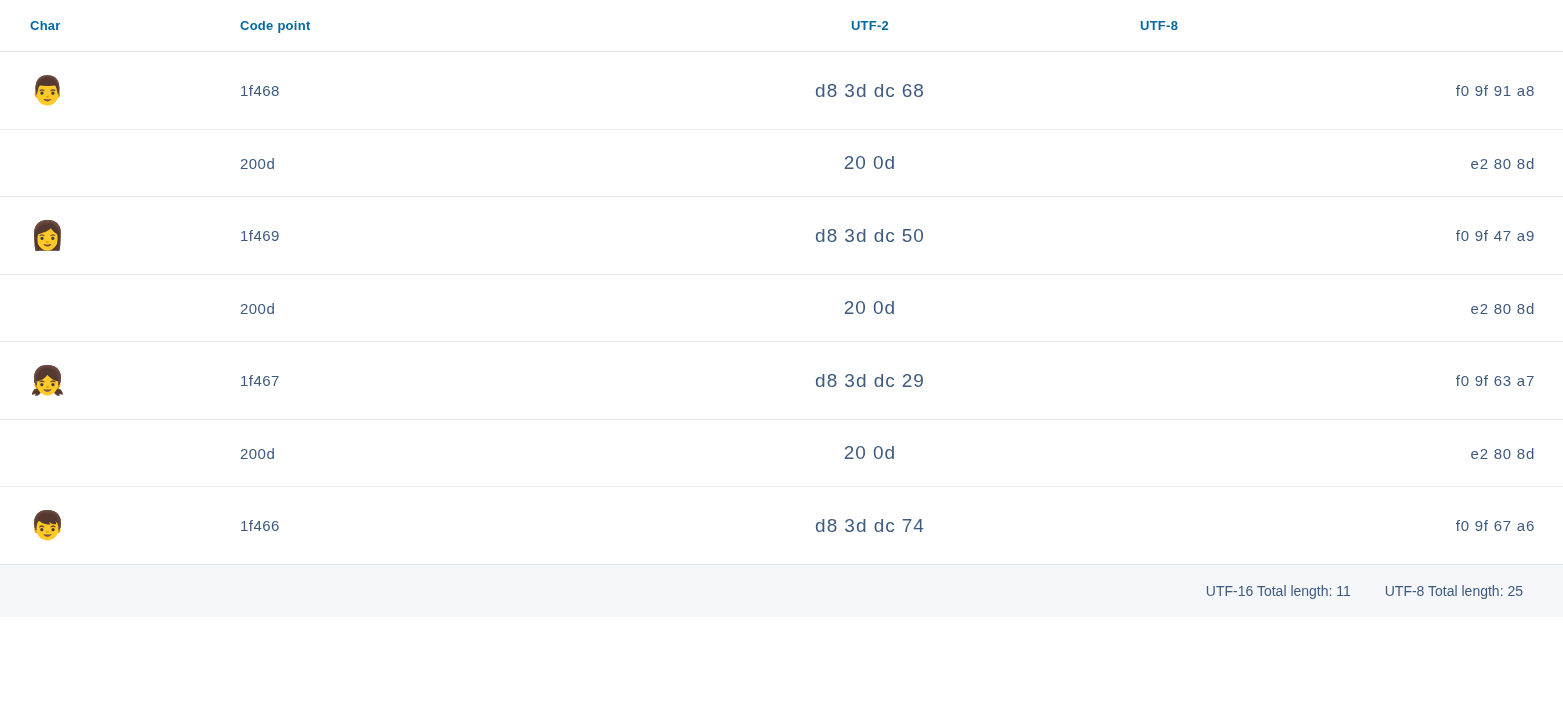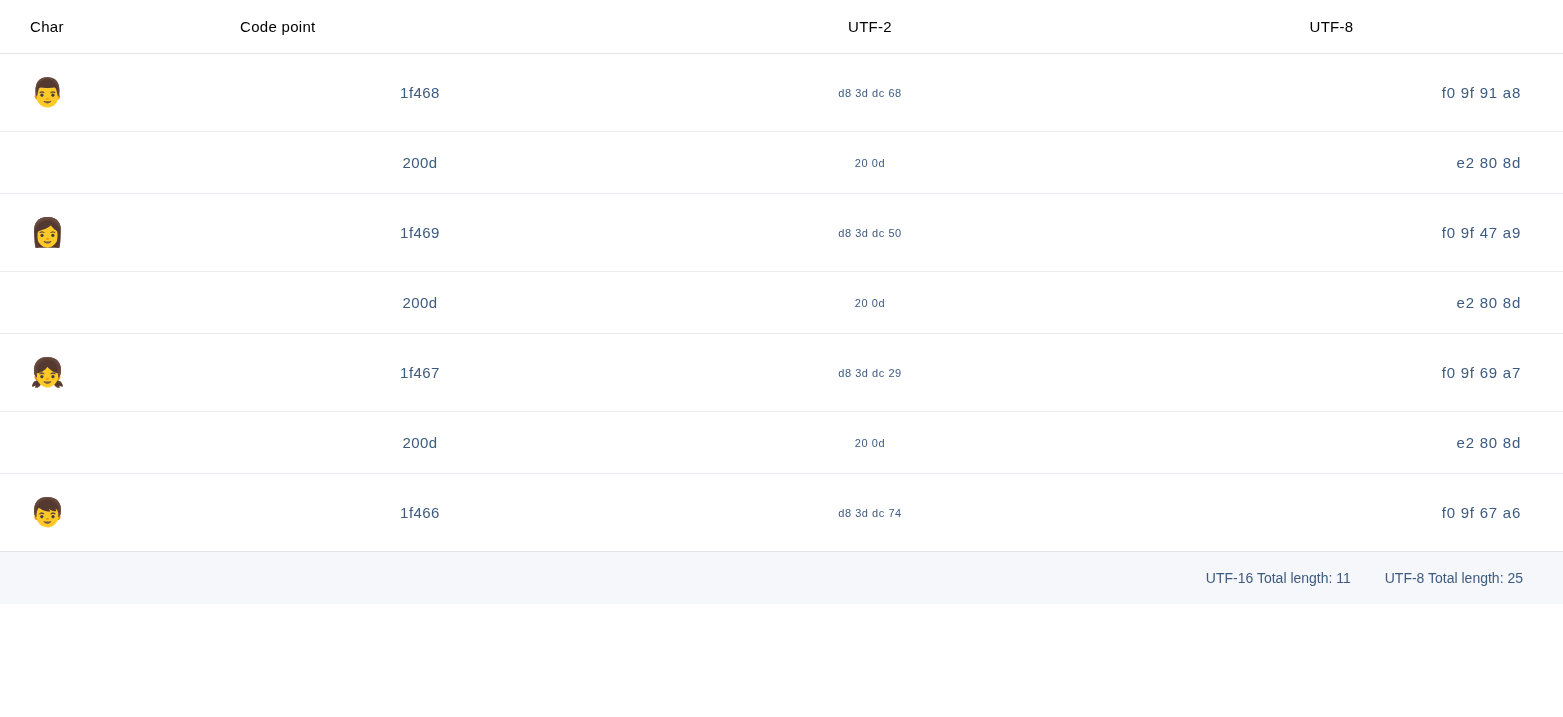--- a/index.html
+++ b/index.html
@@ -26,44 +26,44 @@
       border-collapse: collapse;
     }
 
     thead tr {
       border-bottom: 1px solid #e0e4ea;
     }
 
     th {
       padding: 18px 20px 18px 20px;
       text-align: left;
-      font-weight: 400;
-      font-size: 15px;
-      color: #000000;
+      font-weight: 700;
+      font-size: 13px;
+      color: #0369a1;
       letter-spacing: 0.02em;
     }
 
     th.col-char {
       width: 220px;
       padding-left: 30px;
     }
 
     th.col-codepoint {
       width: 400px;
       text-align: left;
     }
 
     th.col-utf16 {
       width: 500px;
       text-align: center;
     }
 
     th.col-utf8 {
       width: 443px;
-      text-align: center;
+      text-align: left;
       padding-right: 40px;
     }
 
     tbody tr {
       border-bottom: 1px solid #e8ebf0;
     }
 
     tbody tr:last-child {
       border-bottom: none;
     }
@@ -74,36 +74,36 @@
       color: #3d5a80;
     }
 
     td.col-char {
       padding-left: 30px;
       font-size: 28px;
       vertical-align: middle;
     }
 
     td.col-codepoint {
-      text-align: center;
+      text-align: left;
       font-size: 15px;
       color: #3d5a80;
       letter-spacing: 0.03em;
     }
 
     td.col-utf16 {
       text-align: center;
-      font-size: 11px;
+      font-size: 19px;
       color: #3d5a80;
       letter-spacing: 0.05em;
     }
 
     td.col-utf8 {
       text-align: right;
-      padding-right: 42px;
+      padding-right: 28px;
       font-size: 15px;
       color: #3d5a80;
       letter-spacing: 0.05em;
     }
 
     .footer-row td {
       padding: 18px 40px 18px 16px;
       text-align: right;
       color: #3d5a80;
       font-size: 14px;
@@ -150,21 +150,21 @@
         <tr>
           <td class="col-char"></td>
           <td class="col-codepoint">200d</td>
           <td class="col-utf16">20  0d</td>
           <td class="col-utf8">e2 80  8d</td>
         </tr>
         <tr>
           <td class="col-char">👧</td>
           <td class="col-codepoint">1f467</td>
           <td class="col-utf16">d8 3d  dc 29</td>
-          <td class="col-utf8">f0 9f 69 a7</td>
+          <td class="col-utf8">f0 9f 63 a7</td>
         </tr>
         <tr>
           <td class="col-char"></td>
           <td class="col-codepoint">200d</td>
           <td class="col-utf16">20  0d</td>
           <td class="col-utf8">e2 80  8d</td>
         </tr>
         <tr>
           <td class="col-char">👦</td>
           <td class="col-codepoint">1f466</td>

